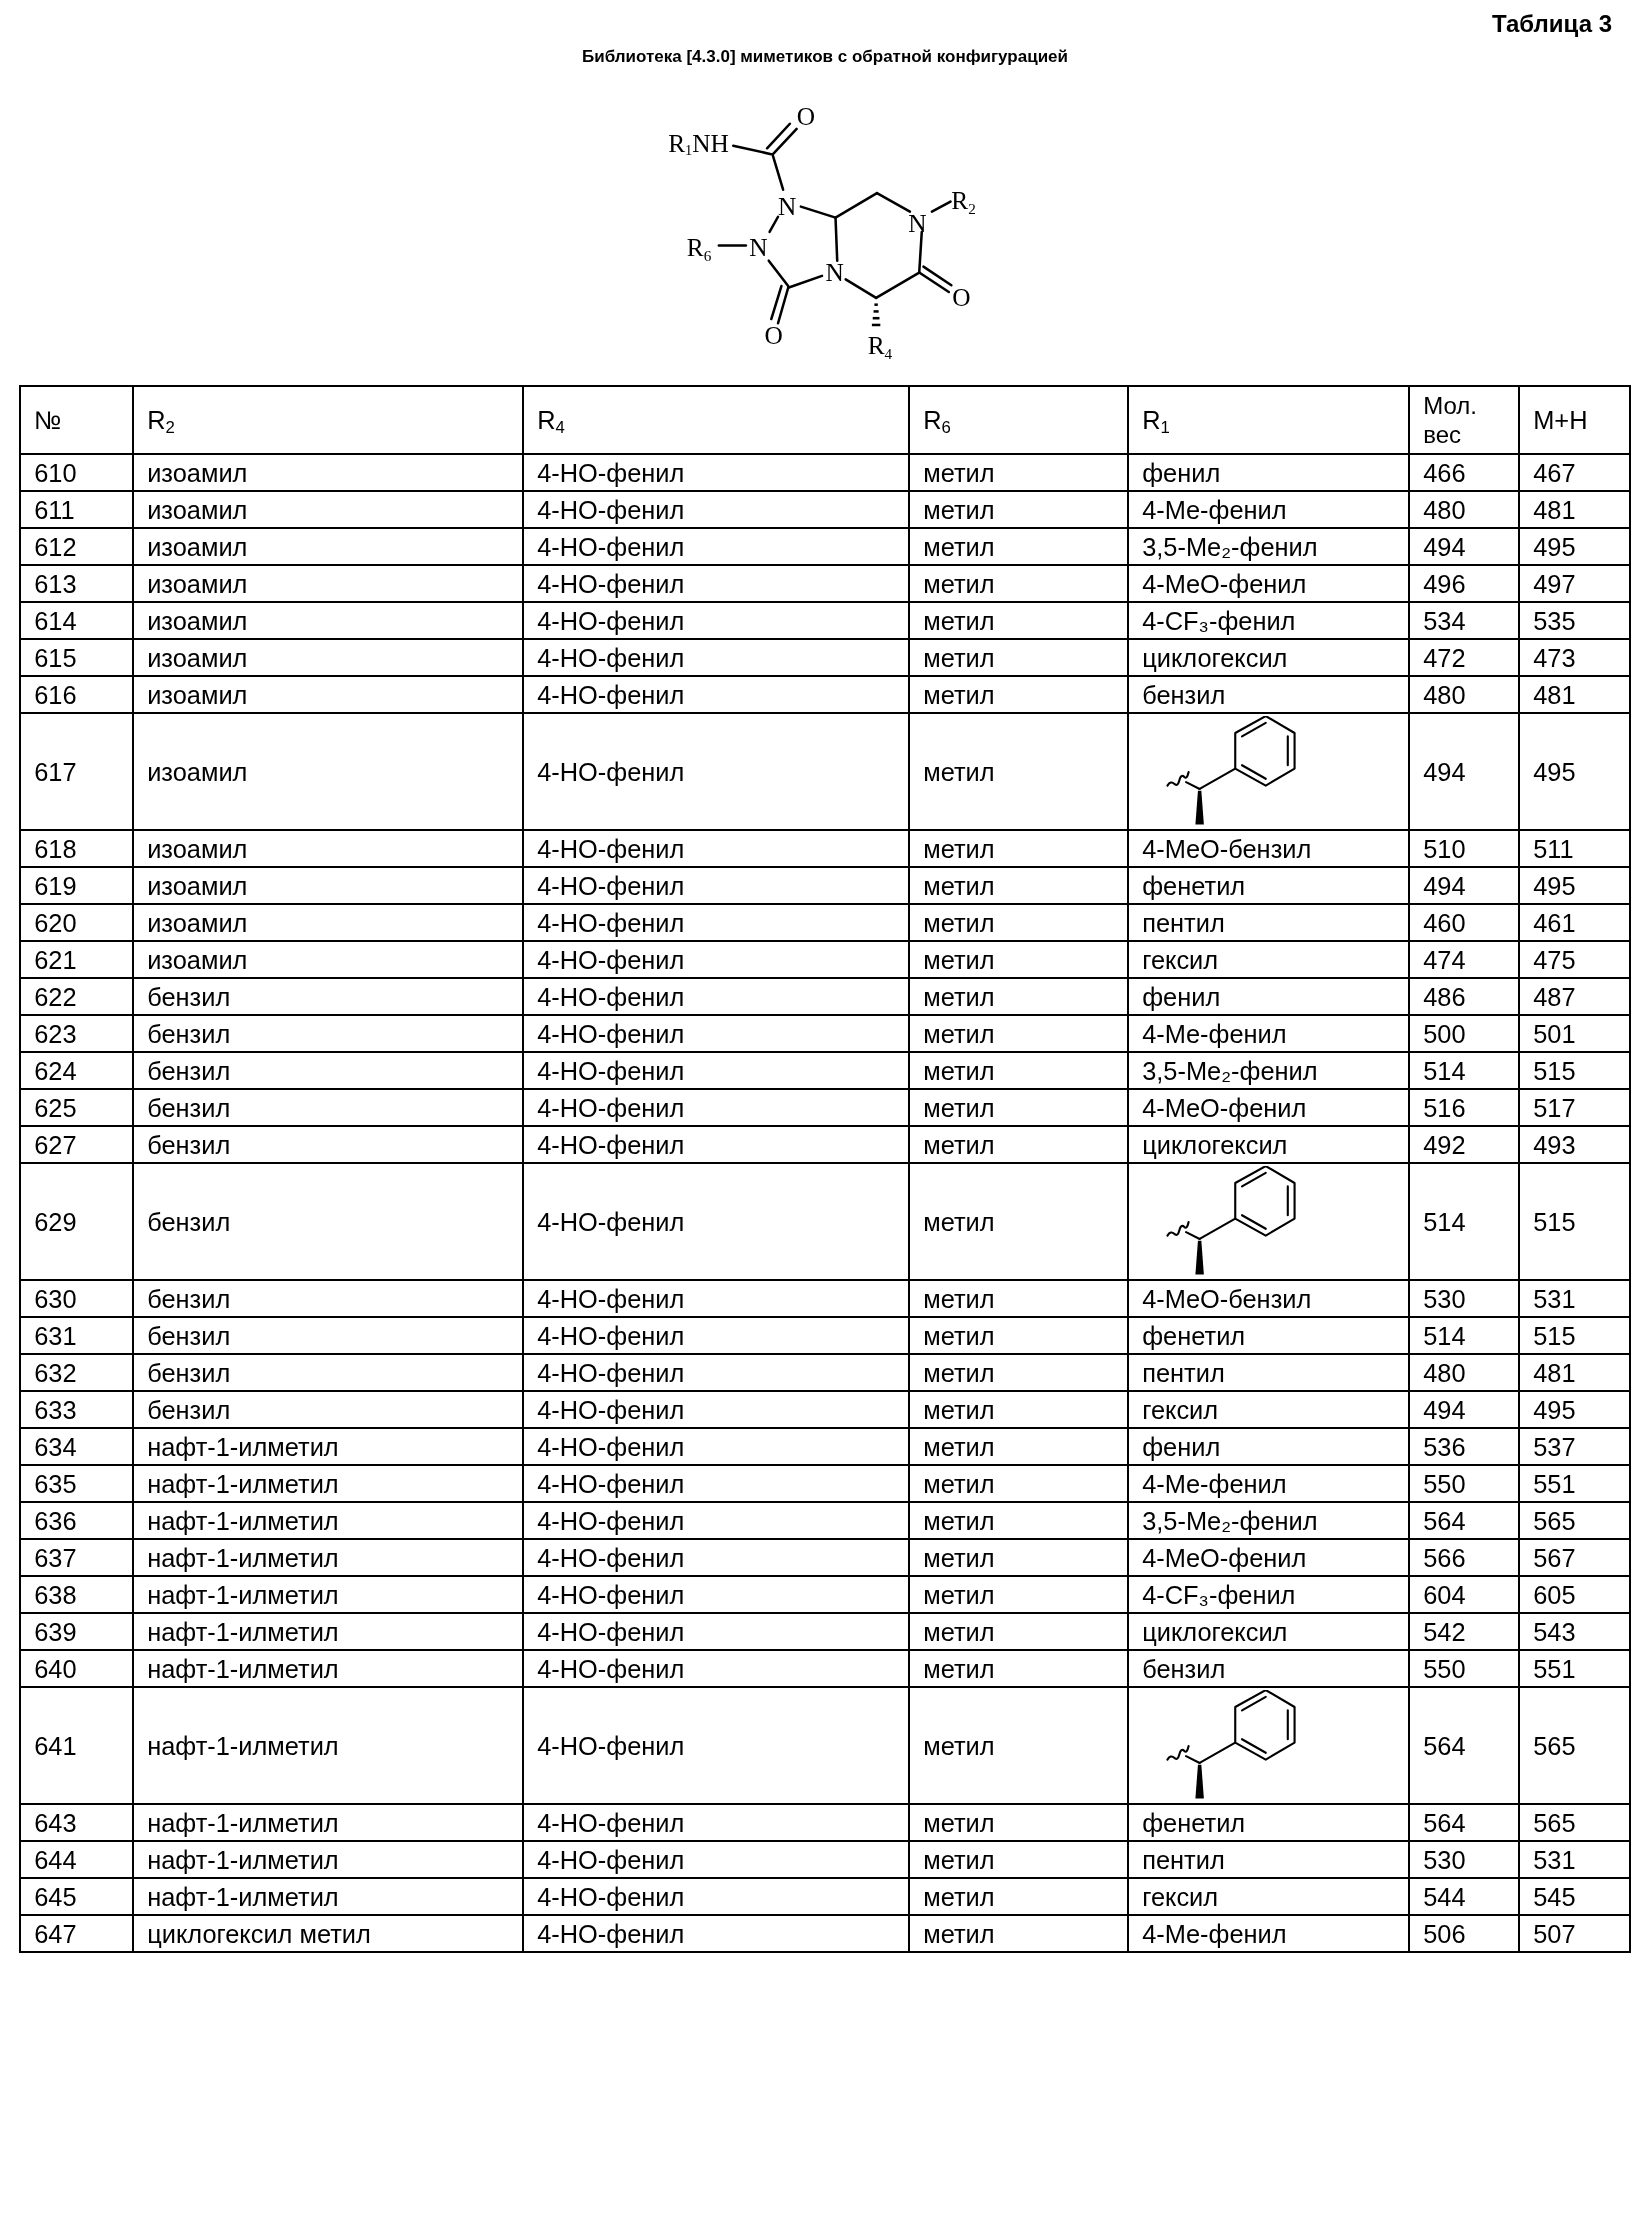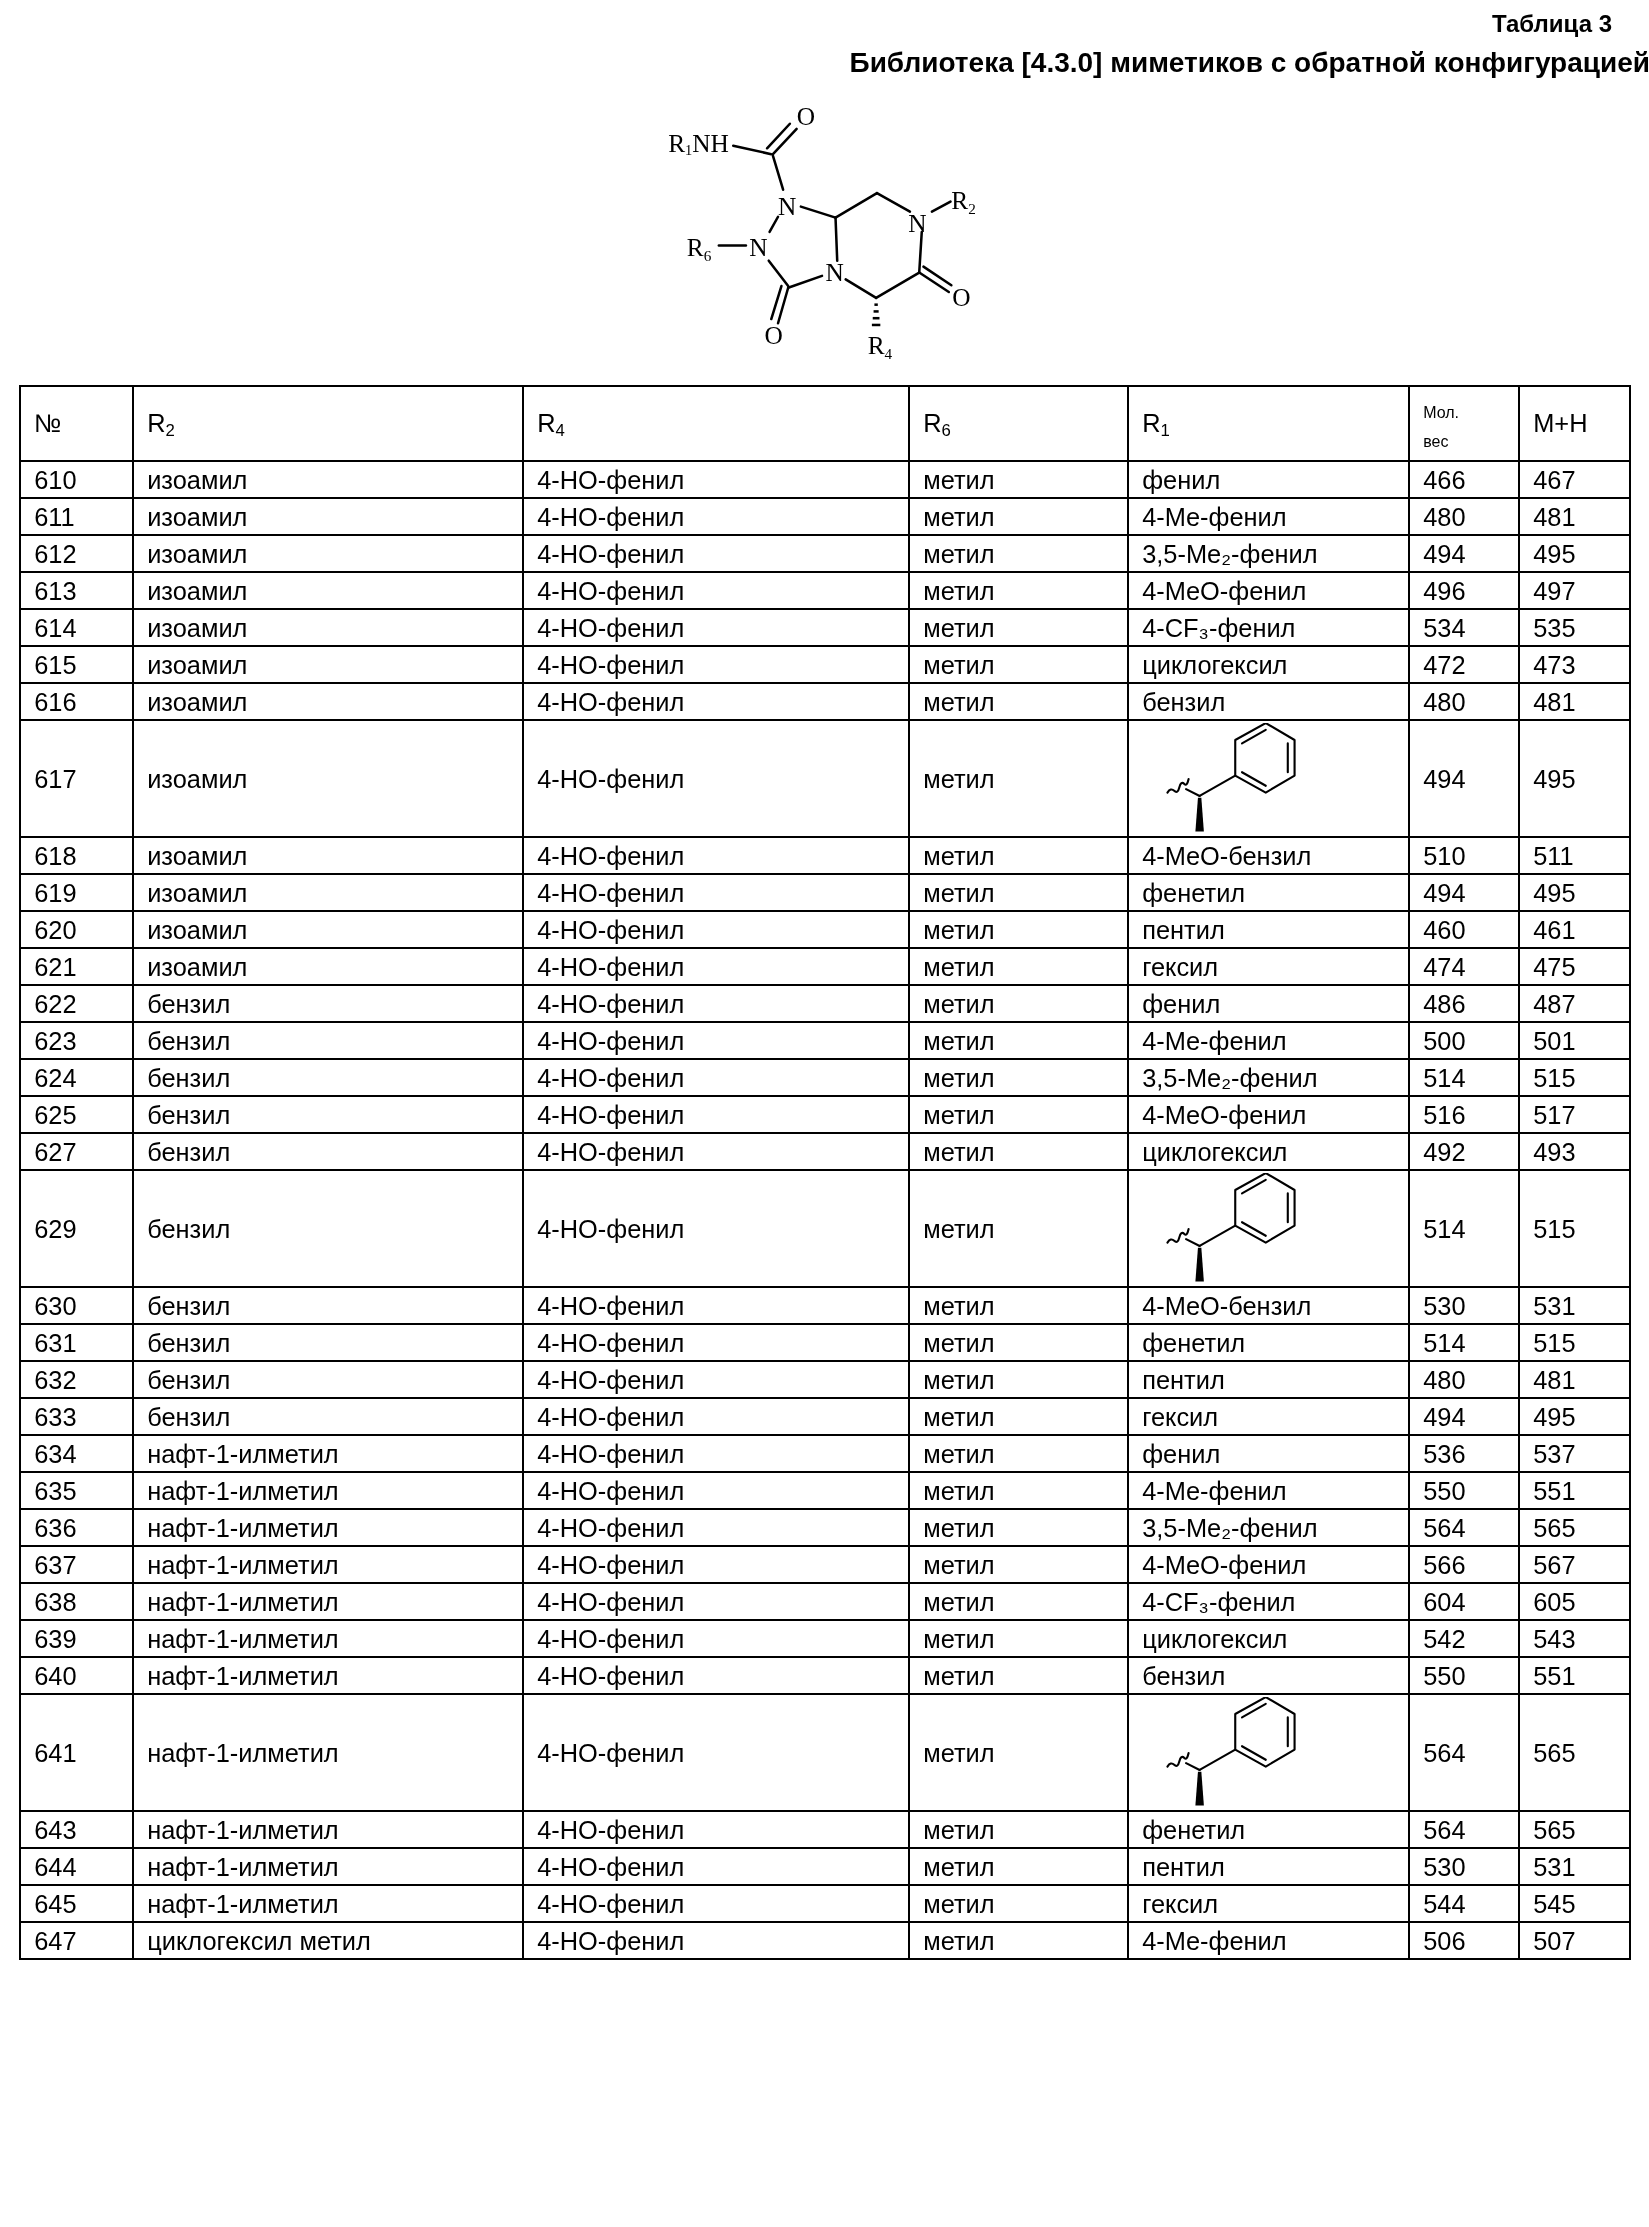--- a/index.html
+++ b/index.html
@@ -1,27 +1,27 @@
 <!DOCTYPE html>
 <html style="font-size:13.6px"><head>
 <meta charset="utf-8">
 <style>
   html, body { margin: 0; padding: 0; background: #ffffff; }
   body { width: 1650px; height: 2227px; position: relative; overflow: hidden;
          font-family: "Liberation Sans", sans-serif; color: #000; }
   .table-label { position: absolute; right: 38px; top: 10.2px; font-size: 24px; font-weight: bold; }
-  .title { position: absolute; left: 0; width: 1650px; top: 47px; text-align: right;
-           font-size: 28px; font-weight: bold; }
+  .title { position: absolute; left: 0; width: 1650px; top: 47px; text-align: center;
+           font-size: 17px; font-weight: bold; }
   .scheme { position: absolute; left: 644px; top: 95px; width: 356px; height: 279px; }
   table.data { position: absolute; left: 18.6px; top: 385px; border-collapse: collapse;
                table-layout: fixed; width: 1612px; font-size: 25.4px; }
   table.data td, table.data th { border: 2.5px solid #000; padding: 0 0 0 13.6px; text-align: left;
                font-weight: normal; vertical-align: middle; white-space: nowrap; overflow: hidden; }
   table.data th { height: 66px; line-height: 29px; }
-  table.data th.mw { font-size: 16px; line-height: 29px; padding-top: 7px; }
+  table.data th.mw { font-size: 24px; line-height: 29px; padding-top: 0; }
   table.data td { height: 35px; line-height: 34px; }
   table.data tr.tall td { height: 115px; margin-left: 10px; }
   sub { font-size: 0.66em; vertical-align: -0.25em; line-height: 0; }
   .struct { display: block; width: 178px; height: 112px; }
 </style>
 </head>
 <body>
 
 <div class="table-label">Таблица 3</div>
 <div class="title">Библиотека [4.3.0] миметиков с обратной конфигурацией</div>

